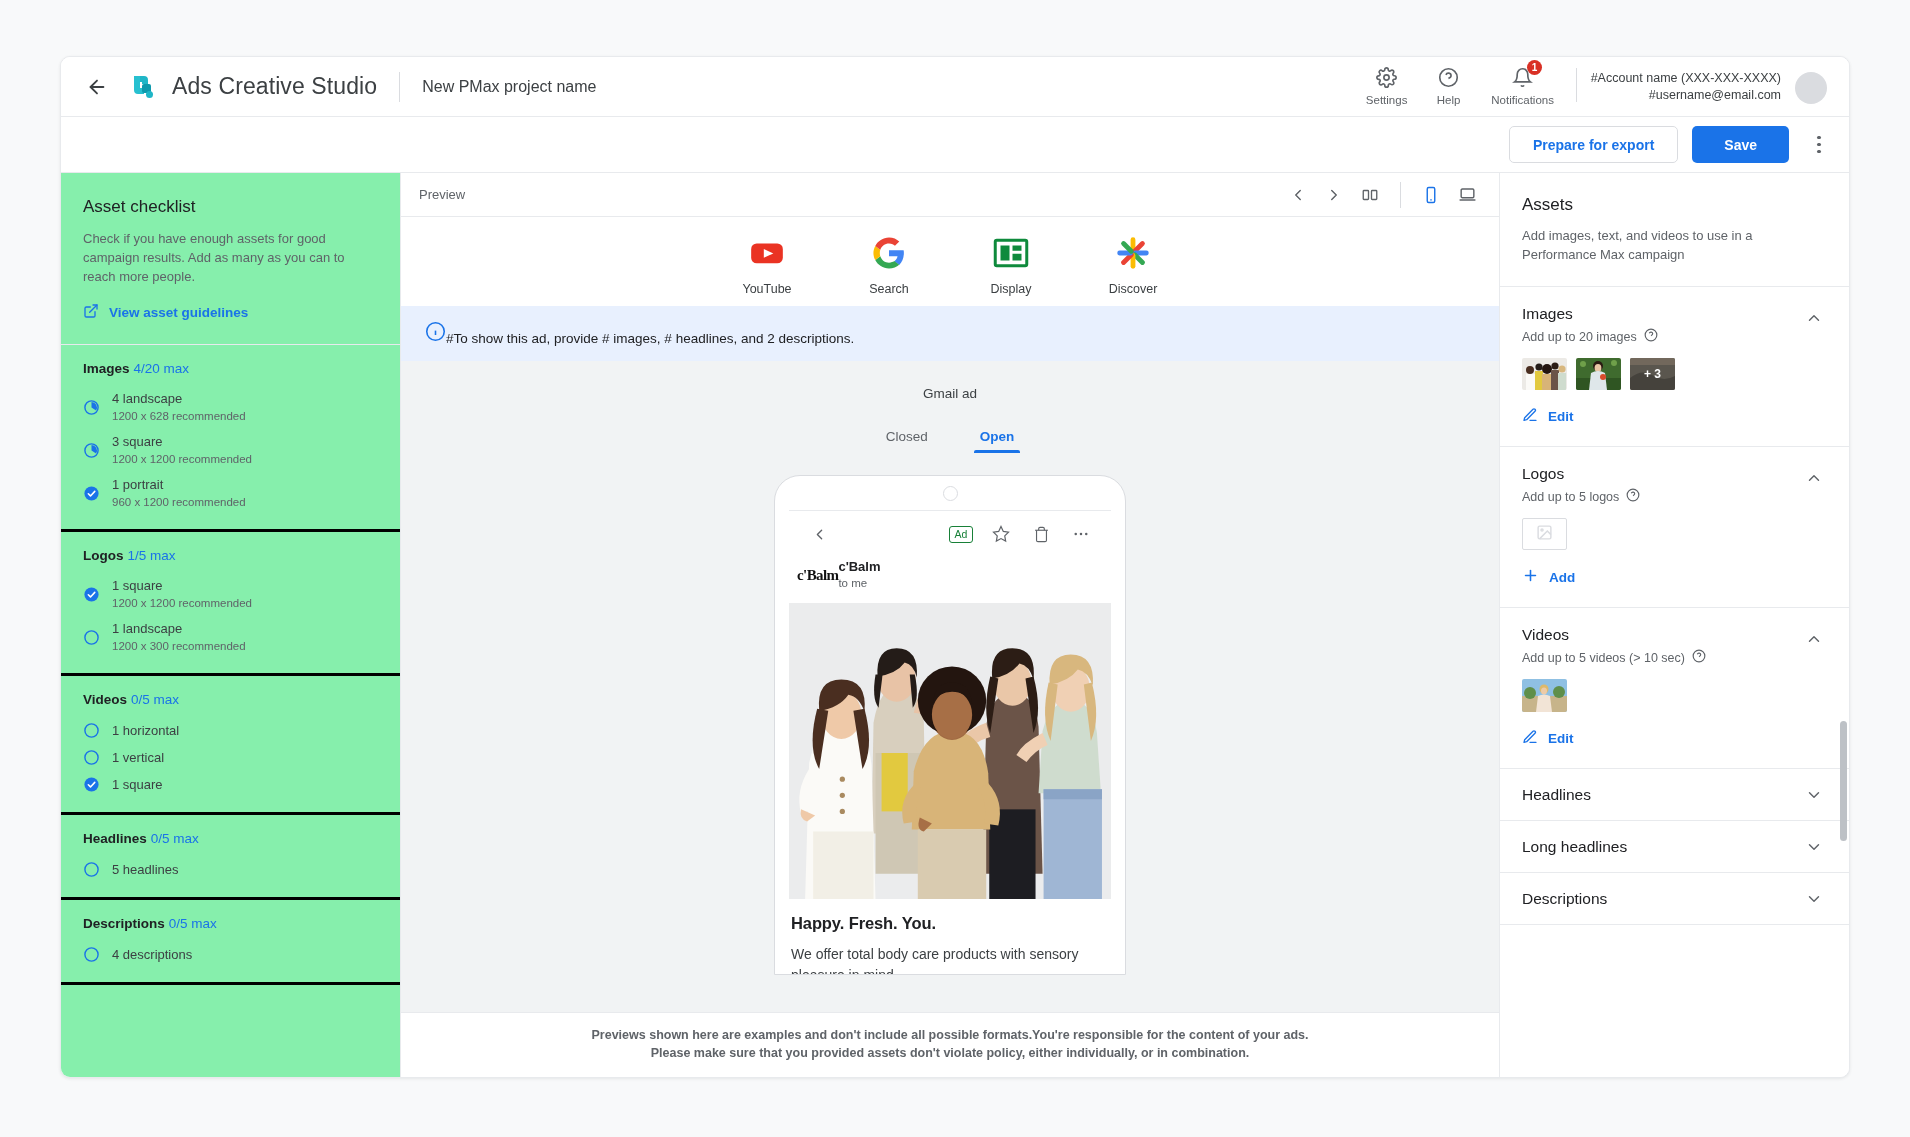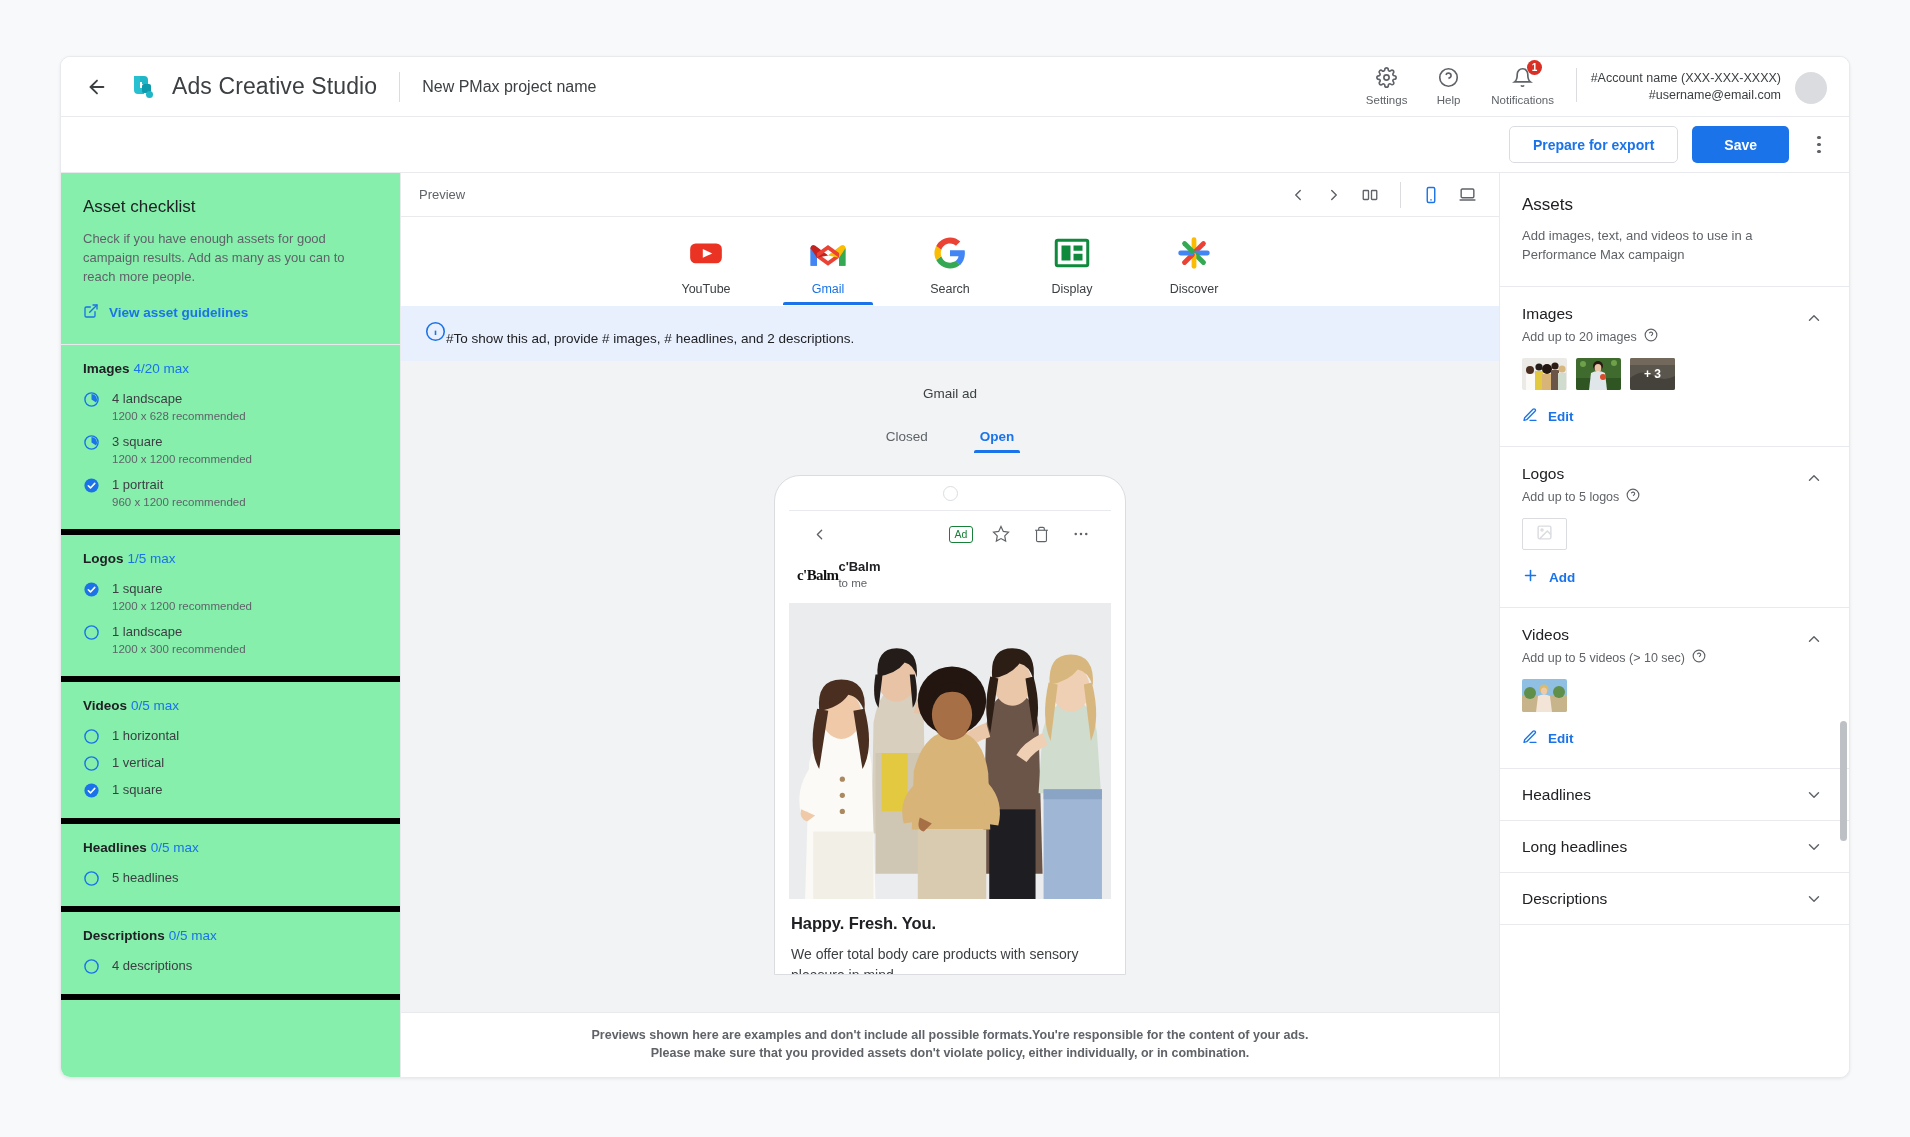--- a/index.html
+++ b/index.html
@@ -102,24 +102,24 @@
     background: #86efac; border-right: 1px solid #e8eaed;
     overflow: hidden;
   }
   .sb-head { padding: 24px 22px 22px 22px; border-bottom: 1px solid #e8eaed; }
   .sb-title { font-size: 17px; color: #202124; margin-bottom: 12px; }
   .sb-desc { font-size: 13px; color: #5f6368; line-height: 19px; }
   .sb-link {
     display: flex; align-items: center; gap: 10px;
     margin-top: 17px; color: #1a73e8; font-size: 13.5px; font-weight: bold; cursor: pointer;
   }
-  .sb-group { padding: 16px 22px 14px 22px; border-bottom: 6px solid #000000; }
+  .sb-group { padding: 16px 22px 14px 22px; border-bottom: 3px solid #000000; }
   .sb-group-title { font-size: 13.5px; color: #202124; font-weight: bold; margin-bottom: 10px; }
   .sb-group-title .cnt { color: #1a73e8; font-weight: normal; margin-left: 4px; }
-  .sb-item { display: flex; align-items: flex-start; gap: 12px; padding: 4px 0 5px 0; cursor: pointer; }
+  .sb-item { display: flex; align-items: center; gap: 12px; padding: 4px 0 5px 0; cursor: pointer; }
   .sb-item .txt .t1 { font-size: 13px; color: #3c4043; line-height: 17px; }
   .sb-item .txt .t2 { font-size: 11.5px; color: #5f6368; line-height: 16px; margin-top: 1px; }
   .chk { width: 17px; height: 17px; flex: 0 0 auto; margin-top: 1px; }
 
   
   .center { flex: 1 1 auto; display: flex; flex-direction: column; min-width: 0; background: #0f766e; }
   .prev-toolbar {
     height: 44px; min-height: 44px; display: flex; align-items: center;
     padding: 0 14px 0 18px; border-bottom: 1px solid #e8eaed; background: #fff;
   }
@@ -487,39 +487,20 @@
       <div class="prev-canvas">
         <div class="platforms" id="platform-tabs">
             <div class="plat">
               <span class="picon">
                 <svg width="38" height="38" viewBox="0 0 48 48">
                   <rect x="4" y="12" width="40" height="25" rx="7" fill="#ea3323"></rect>
                   <polygon points="20,19 32,24.5 20,30" fill="#fff"></polygon>
                 </svg>
               </span>
               <span class="plabel">YouTube</span>
-            </div>
-            <div class="plat active">
-              <span class="picon">
-                <svg width="38" height="32" viewBox="0 0 48 36">
-                  <path d="M4 34V10l20 14L44 10v24z" fill="#fff"></path>
-                  <path d="M2 34V9c0-3 3-5 5.5-3L24 18 40.5 6C43 4 46 6 46 9v25h-8V15L24 25 10 15v19z" fill="#fff"></path>
-                  <path d="M2 34V12l8 6v16z" fill="#4285f4"></path>
-                  <path d="M38 34V18l8-6v22z" fill="#34a853"></path>
-                  <path d="M2 12c0-3 3-5 5.5-3L24 21l-14 -3z" fill="#c5221f"></path>
-                  <path d="M46 12c0-3-3-5-5.5-3L24 21l14-3z" fill="#fbbc04"></path>
-                  <path d="M10 18l14 10 14-10v6L24 34 10 24z" fill="#ea4335"></path>
-                  <path d="M10 18v16h-8V12z" fill="#4285f4"></path>
-                  <path d="M38 18v16h8V12z" fill="#34a853"></path>
-                  <path d="M2 12c0-3.2 3.6-5 6.1-3.1L24 21 10 24z" fill="#c5221f"></path>
-                  <path d="M46 12c0-3.2-3.6-5-6.1-3.1L24 21l14 3z" fill="#fbbc04"></path>
-                  <path d="M10 24l14-10 14 10v-6L24 8 10 18z" fill="#ea4335"></path>
-                </svg>
-              </span>
-              <span class="plabel">Gmail</span>
             </div>
             <div class="plat">
               <span class="picon">
                 <svg width="34" height="34" viewBox="0 0 48 48">
                   <path fill="#4285f4" d="M45 24c0-1.6-.1-2.7-.4-4H24v8.5h12c-.2 2-1.6 5-4.5 7l6.9 5.3C42.5 36.9 45 31 45 24z"></path>
                   <path fill="#34a853" d="M24 46c5.9 0 10.9-2 14.4-5.3l-6.9-5.3c-1.9 1.3-4.4 2.2-7.5 2.2-5.7 0-10.6-3.8-12.3-9.1l-7.1 5.5C8.1 41 15.5 46 24 46z"></path>
                   <path fill="#fbbc04" d="M11.7 28.5c-.5-1.3-.7-2.8-.7-4.5s.3-3.2.7-4.5l-7.1-5.5C3 17 2 20.4 2 24s1 7 2.6 10z"></path>
                   <path fill="#ea4335" d="M24 10.5c4 0 6.8 1.7 8.4 3.2l6.1-6C34.9 4.3 29.9 2 24 2 15.5 2 8.1 7 4.6 14l7.1 5.5c1.7-5.3 6.6-9 12.3-9z"></path>
                 </svg>
               </span>

